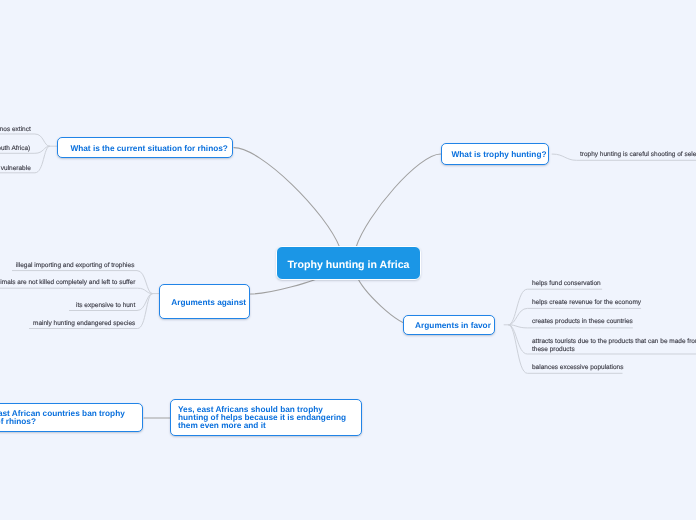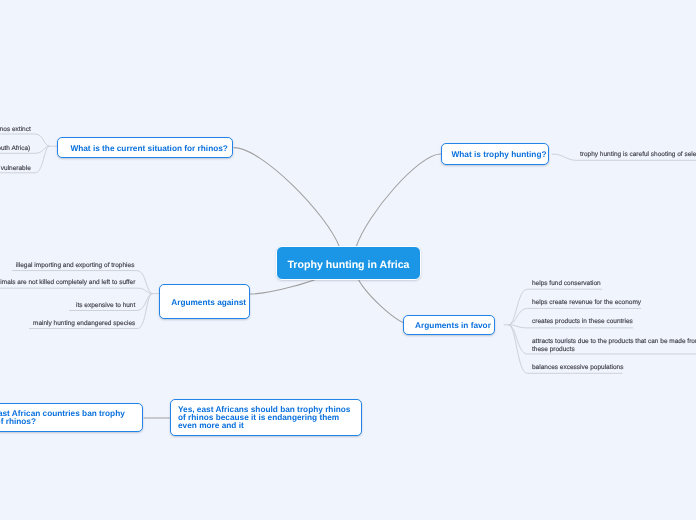--- a/index.html
+++ b/index.html
@@ -61,21 +61,21 @@
   <div class="node topic" style="left:159px;top:284.2px;width:91.3px;height:35px;">
       <span>Arguments against</span>
     </div>
   <div class="node topic" style="left:403px;top:315px;width:92px;height:19.5px;">
       <span>Arguments in favor</span>
     </div>
   <div class="node topic ml" style="left:-45.5px;top:403.1px;width:187.7px;height:29px;">
       <span>Should east African countries ban trophy hunting of rhinos?</span>
     </div>
   <div class="node topic ml" style="left:169.5px;top:399.3px;width:192px;height:37px;padding-right:8px;">
-      <span>Yes, east Africans should ban trophy rhinos of rhinos because it is endangering them even more and it</span>
+      <span>Yes, east Africans should ban trophy hunting of helps because it is endangering them even more and it</span>
     </div>
 
   <div class="leaf" style="left:-70px;top:126.0px;width:100.8px;text-align:right;"><span>rhinos extinct</span></div>
   <div class="leaf" style="left:-70px;top:145.3px;width:100.2px;text-align:right;"><span>(South Africa)</span></div>
   <div class="leaf" style="left:-70px;top:164.8px;width:100.8px;text-align:right;"><span>vulnerable</span></div>
 
   <div class="leaf" style="left:579.8px;top:151.0px;"><span>trophy hunting is careful shooting of selec</span></div>
 
   <div class="leaf" style="left:-40px;top:261.7px;width:174.4px;text-align:right;"><span>illegal importing and exporting of trophies</span></div>
   <div class="leaf" style="left:-40px;top:279.3px;width:175.3px;text-align:right;"><span>animals are not killed completely and left to suffer</span></div>

